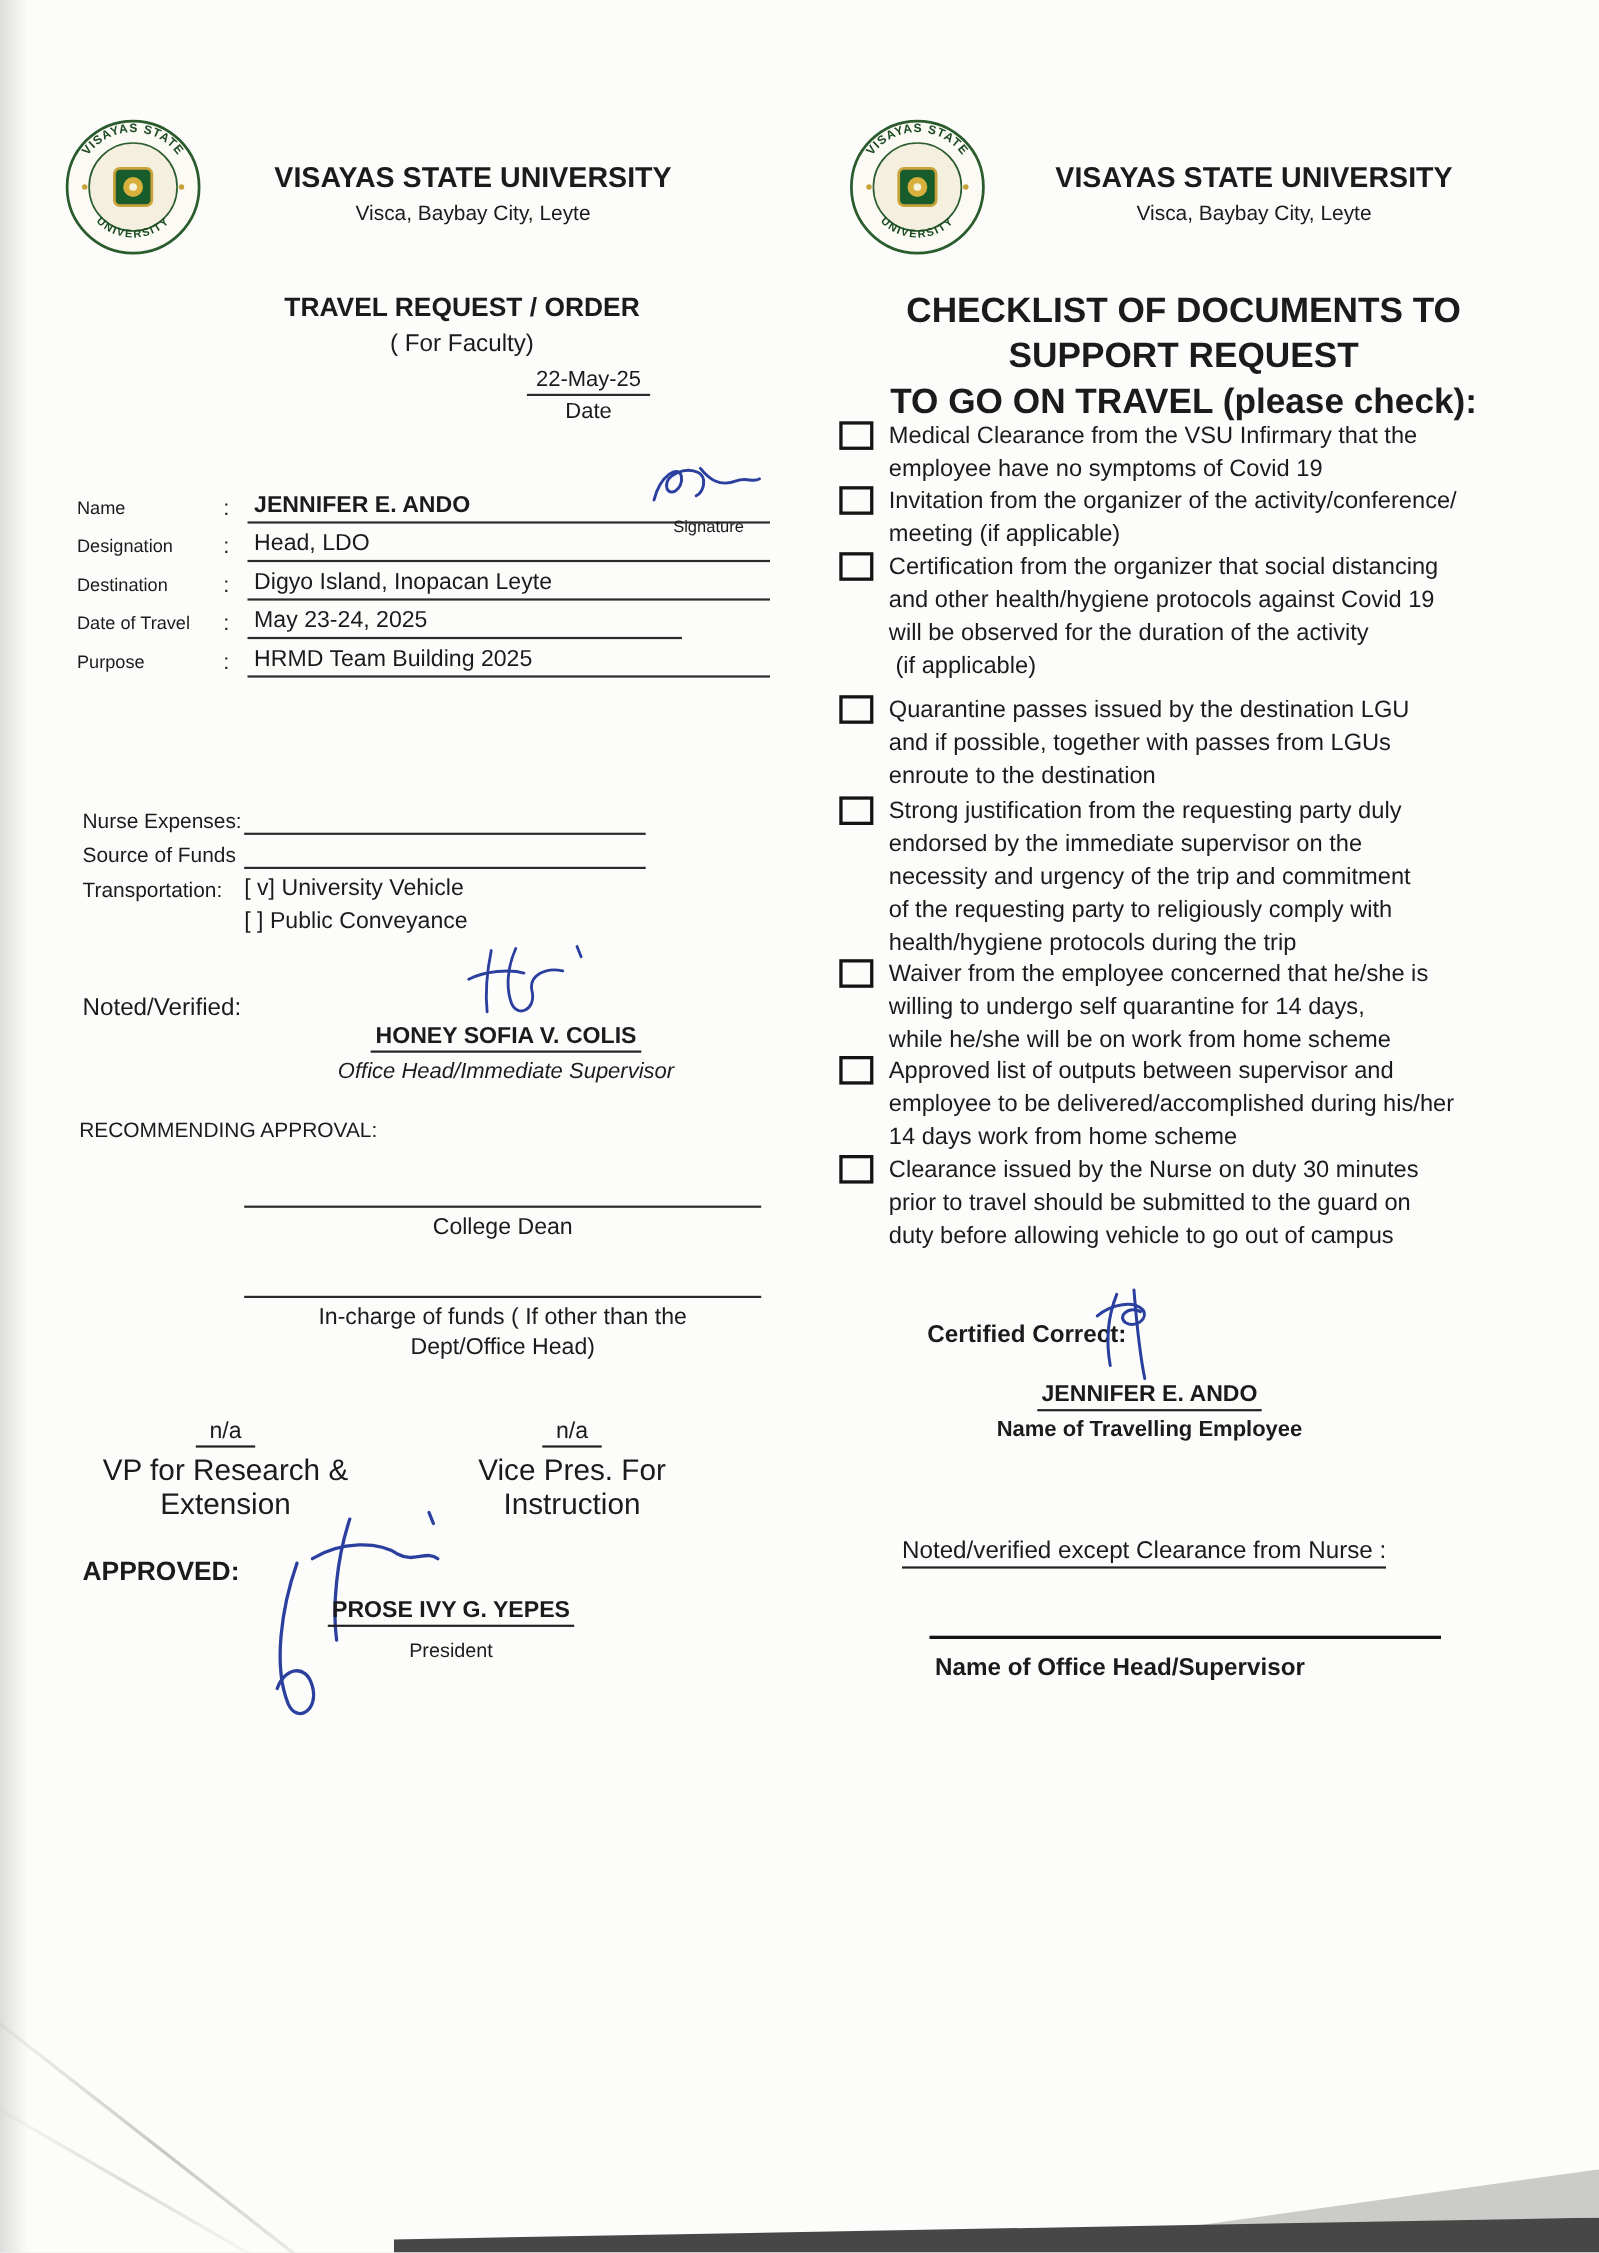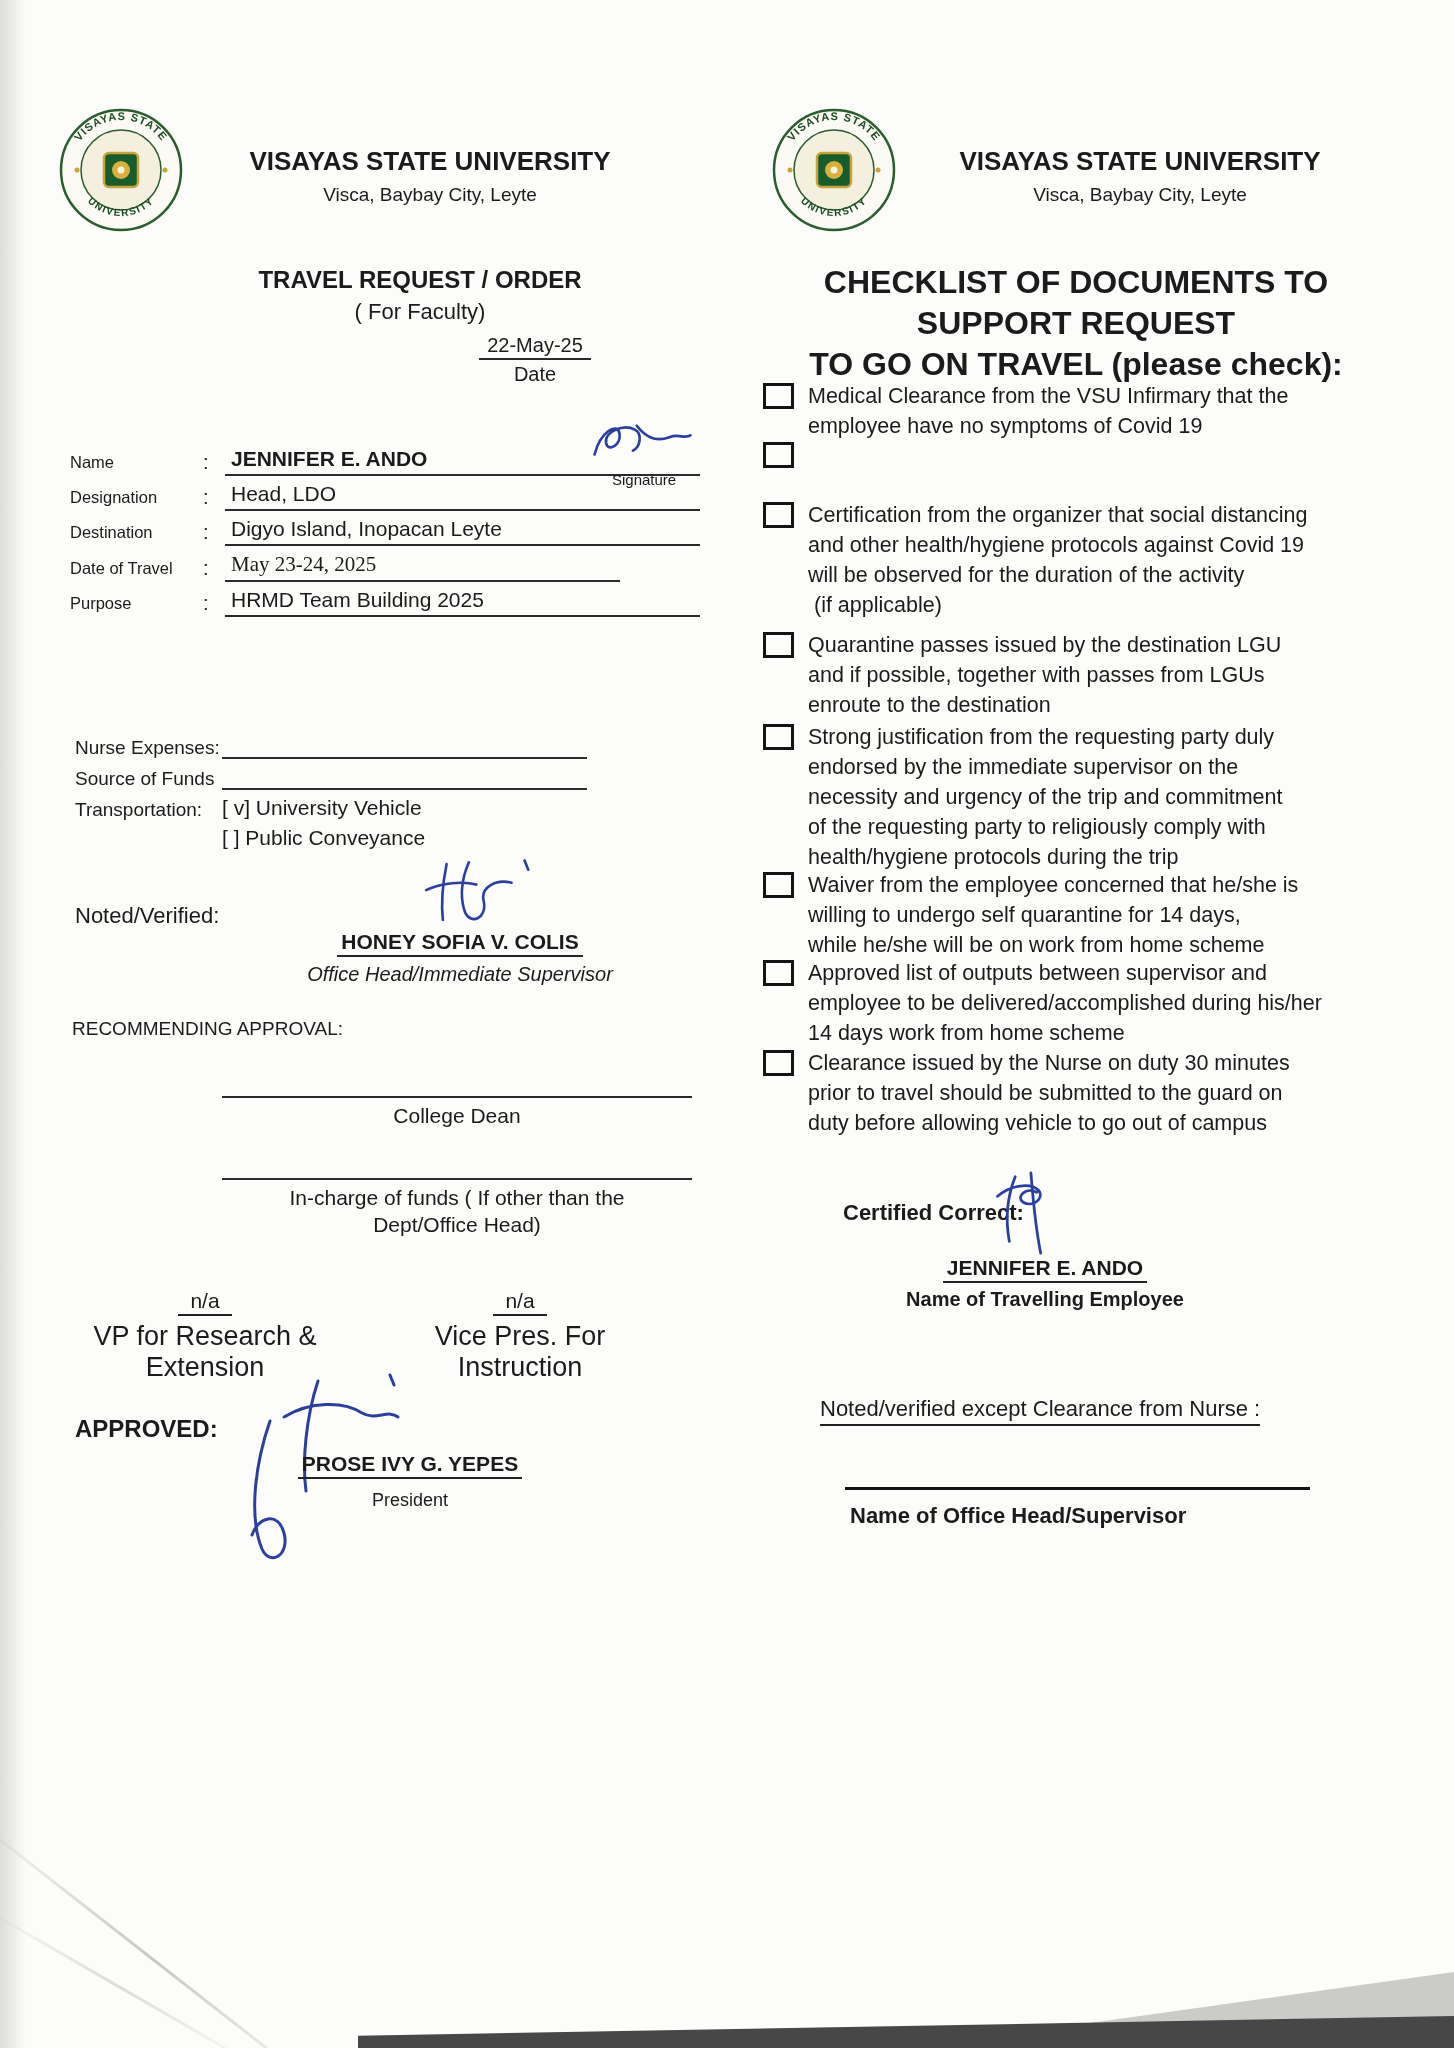--- a/index.html
+++ b/index.html
@@ -30,21 +30,21 @@
   
   .dateval { display:inline-block; font-size:20px; border-bottom:2px solid #2b2b2b; padding:0 8px 1px; }
   .datelab { font-size:20px; margin-top:3px; }
 
   
   .frow { display:flex; align-items:flex-end; margin-bottom:6px; }
   .flabel { width:133px; font-size:16.5px; padding-bottom:4px; }
   .fcolon { width:22px; font-size:20px; padding-bottom:2px; }
   .fvalue { flex:1; font-size:21px; border-bottom:2px solid #2b2b2b; padding:0 0 3px 6px; min-height:28px; }
   .fvalue.bold { font-weight:bold; }
-  .fvalue.short { flex:0 0 395px;font-family:Liberation Serif, serif; }
+  .fvalue.short { flex:0 0 395px; }
   .sigcap { font-size:15px; }
 
   
   .elabel { font-size:19px; }
   .eline  { border-bottom:2px solid #2b2b2b; }
   .opt    { font-size:21px; }
 
   .bigl   { font-size:22px; }
   .nameu  { display:inline-block; font-size:21px; font-weight:bold; border-bottom:2px solid #222; padding:0 4px 1px; }
   .subt   { font-size:20px;font-style:italic; }
@@ -233,20 +233,22 @@
   <div class="abs ctr cktitle" style="left:758px;top:262px;width:636px">CHECKLIST OF DOCUMENTS TO SUPPORT REQUEST
 TO GO ON TRAVEL (please check):</div>
 
   <div class="citem" style="top:381px">
     <span class="cbox"></span>
     <div class="ctext">Medical Clearance from the VSU Infirmary that the
 employee have no symptoms of Covid 19</div>
   </div>
   <div class="citem" style="top:440px">
     <span class="cbox"></span>
+    <div class="ctext">Invitation from the organizer of the activity/conference/
+meeting (if applicable)</div>
   </div>
   <div class="citem" style="top:500px">
     <span class="cbox"></span>
     <div class="ctext">Certification from the organizer that social distancing
 and other health/hygiene protocols against Covid 19
 will be observed for the duration of the activity
  (if applicable)</div>
   </div>
   <div class="citem" style="top:630px">
     <span class="cbox"></span>

